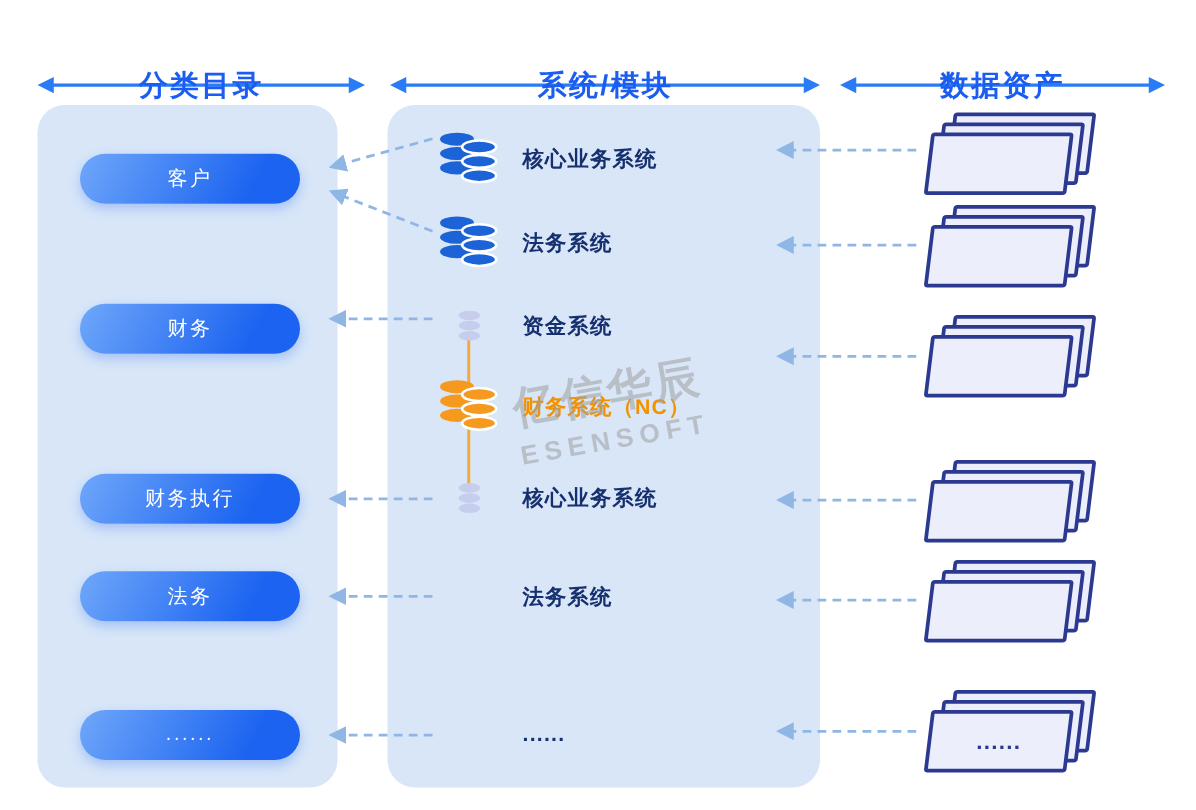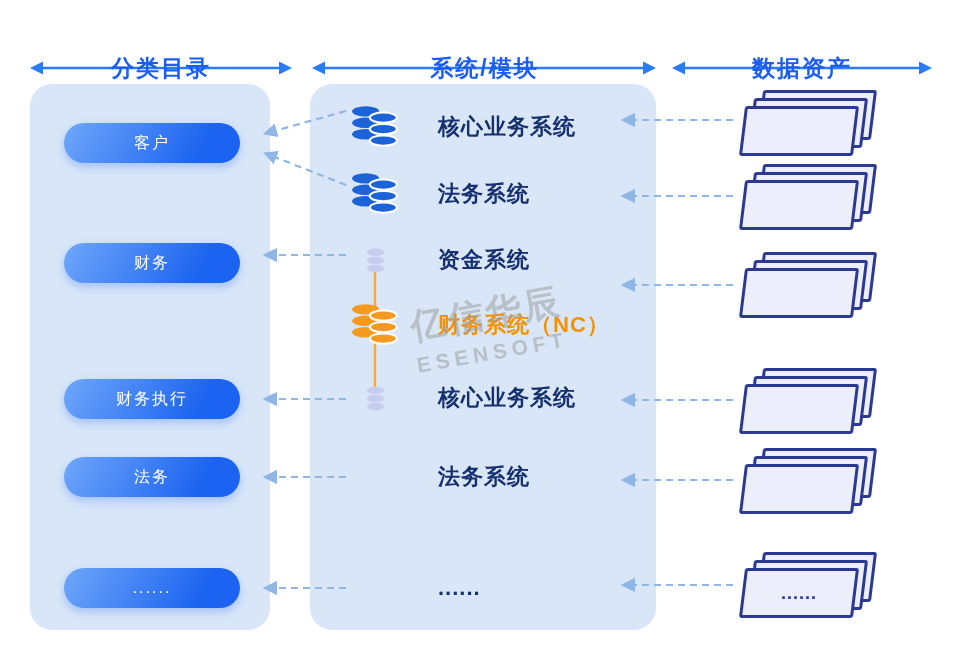--- a/index.html
+++ b/index.html
@@ -30,21 +30,21 @@
   
   .pill{position:absolute;left:64px;width:176px;height:40px;border-radius:20px;z-index:2;
     background:linear-gradient(118deg,var(--pill-light,#6fa7fa),var(--pill-dark,#1b63f0) 78%);
     color:#ffffff;font-size:16px;font-weight:normal;letter-spacing:2px;
     display:flex;align-items:center;justify-content:center;
     box-shadow:0 4px 9px rgba(27,99,240,.28);}
 
   
   .sys-row{position:absolute;left:340px;height:44px;display:flex;align-items:center;z-index:2;}
   .icon-slot{width:70px;display:flex;justify-content:center;align-items:center;}
-  .sys-label{margin-left:28px;font-size:22px;font-weight:bold;letter-spacing:1px;
+  .sys-label{margin-left:8px;font-size:17px;font-weight:bold;letter-spacing:1px;
     color:var(--system-label,#16306f);white-space:nowrap;}
   .sys-label.orange{color:var(--nc-label,#f39200);text-align:center;}
   .db-icon.big{width:48px;height:44px;}
   .db-icon.small{width:21px;height:25px;}
   .db-blue ellipse{fill:var(--db-blue,#1b63d6);}
   .db-orange ellipse{fill:var(--db-orange,#f5991f);}
   .db-light ellipse{fill:var(--db-light,#c7cdec);}
   .outlined ellipse{stroke:#ffffff;stroke-width:2;}
 
   

